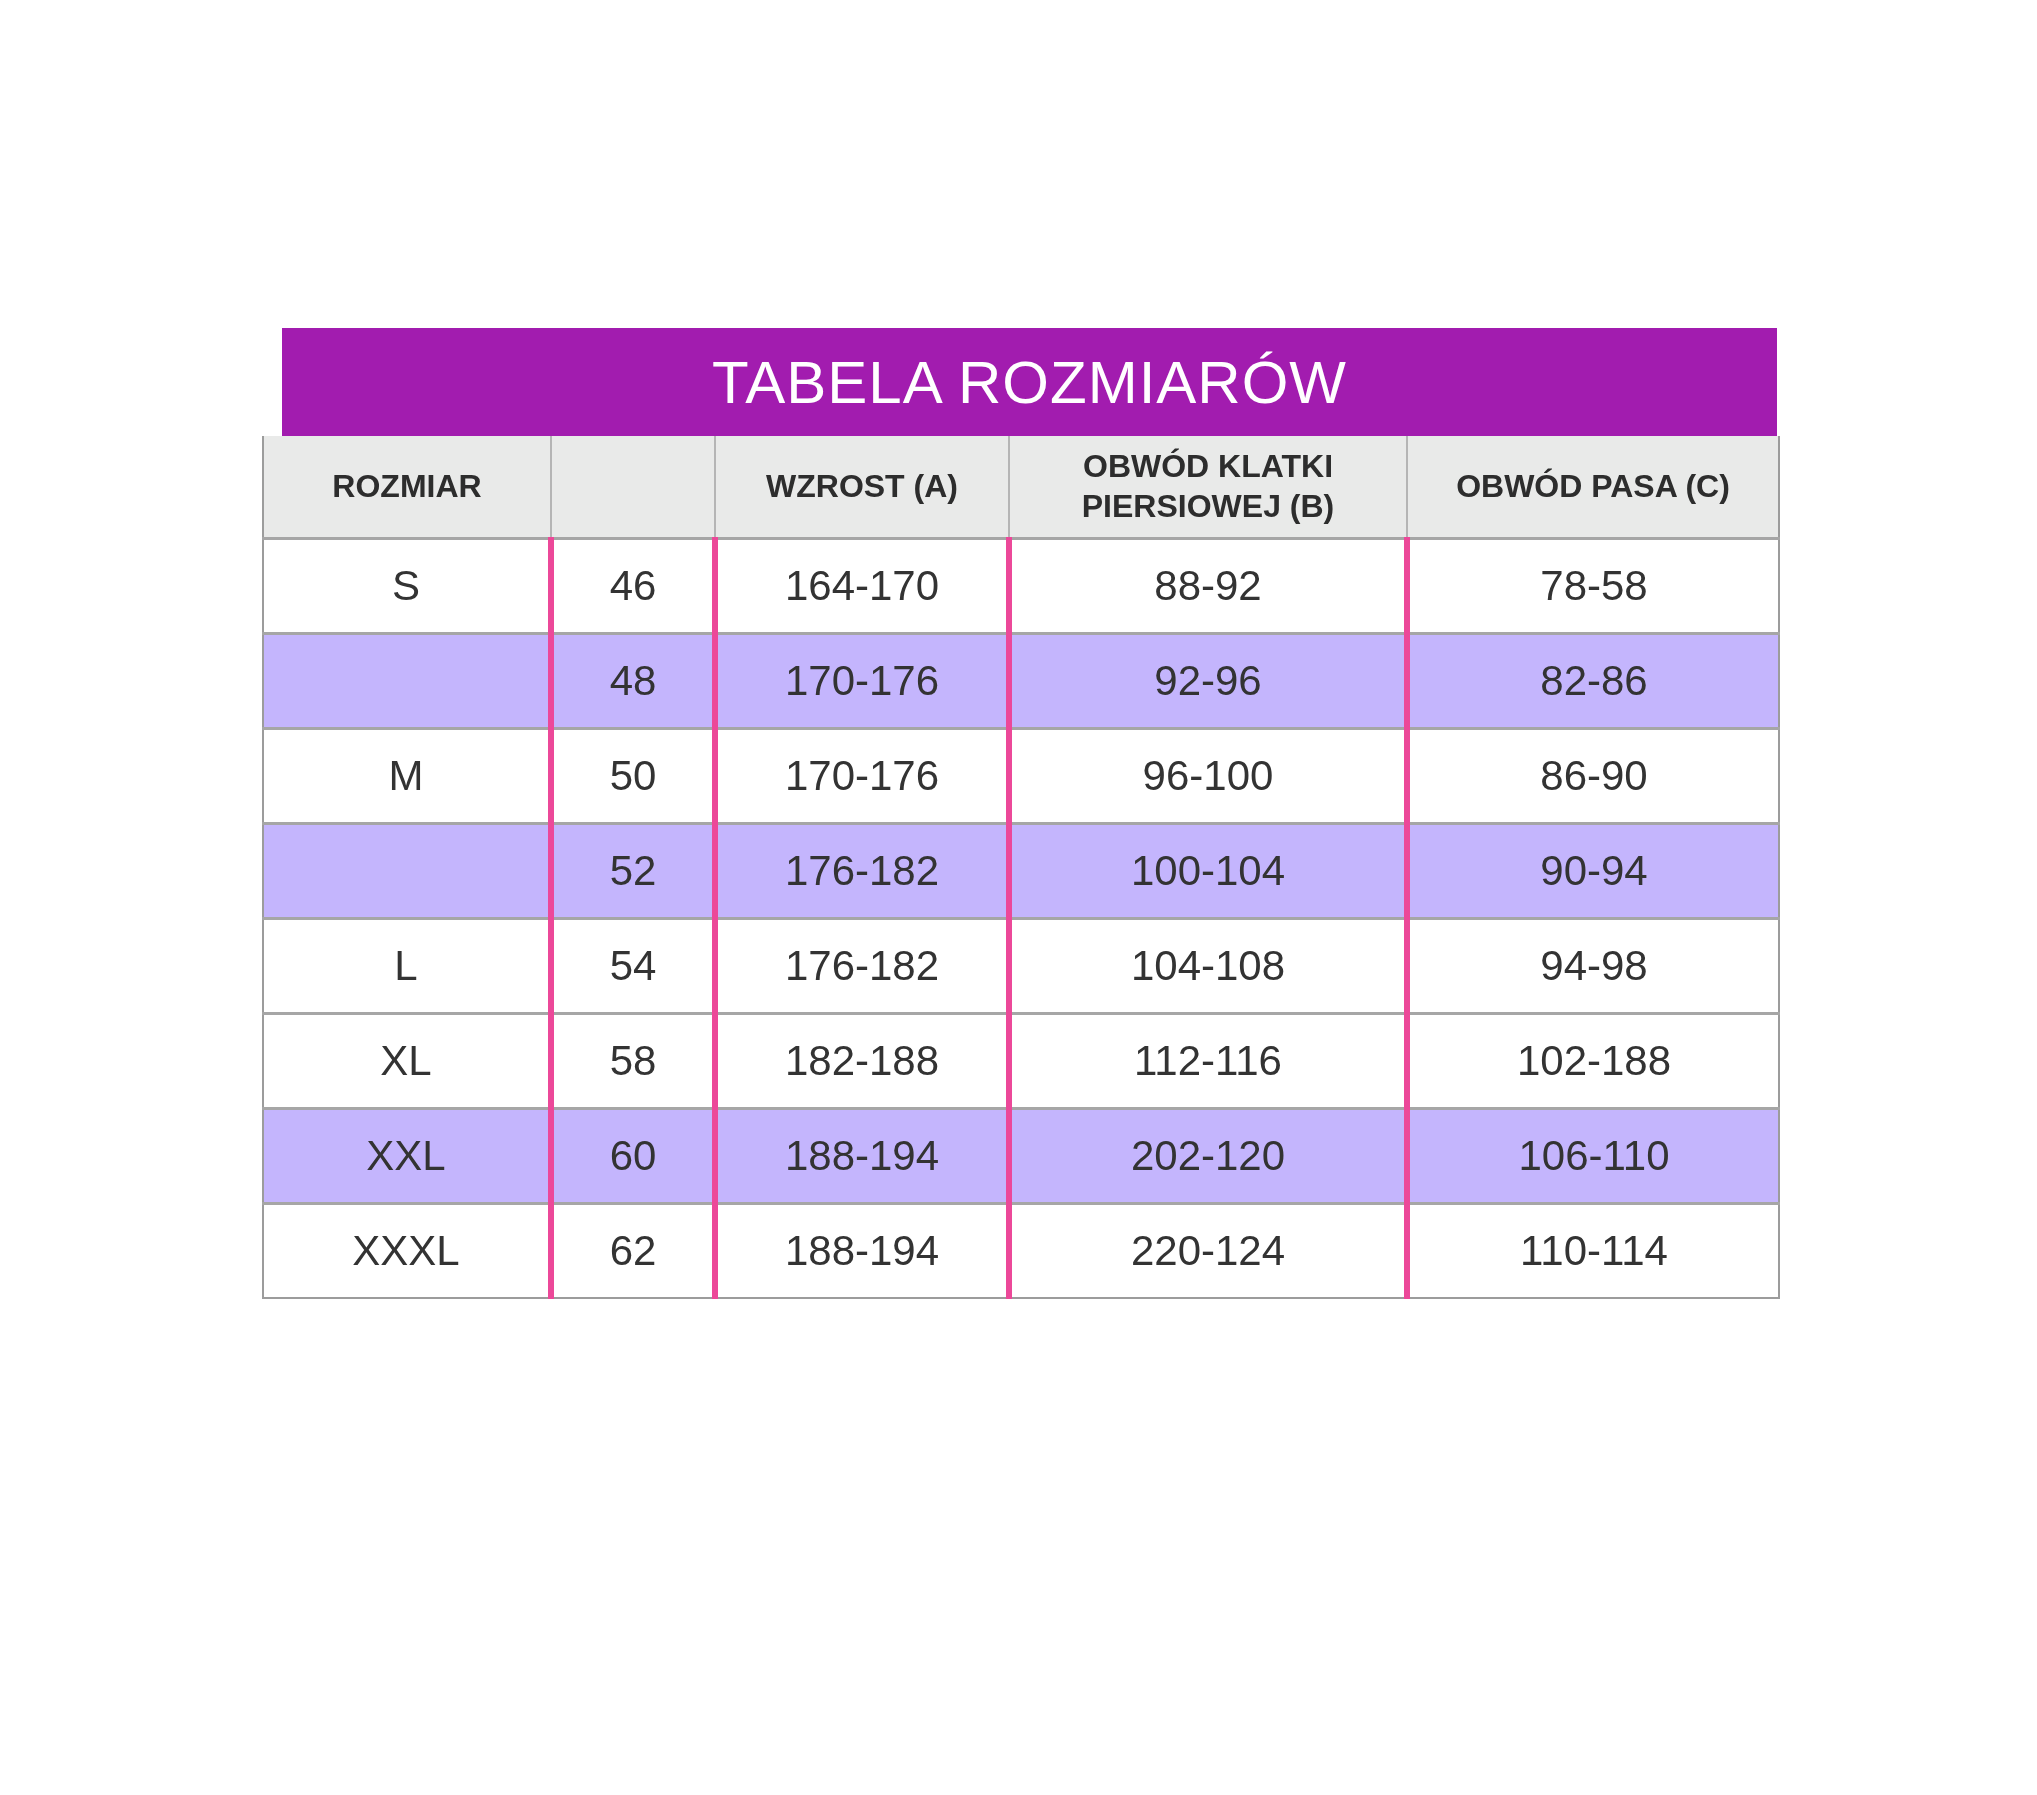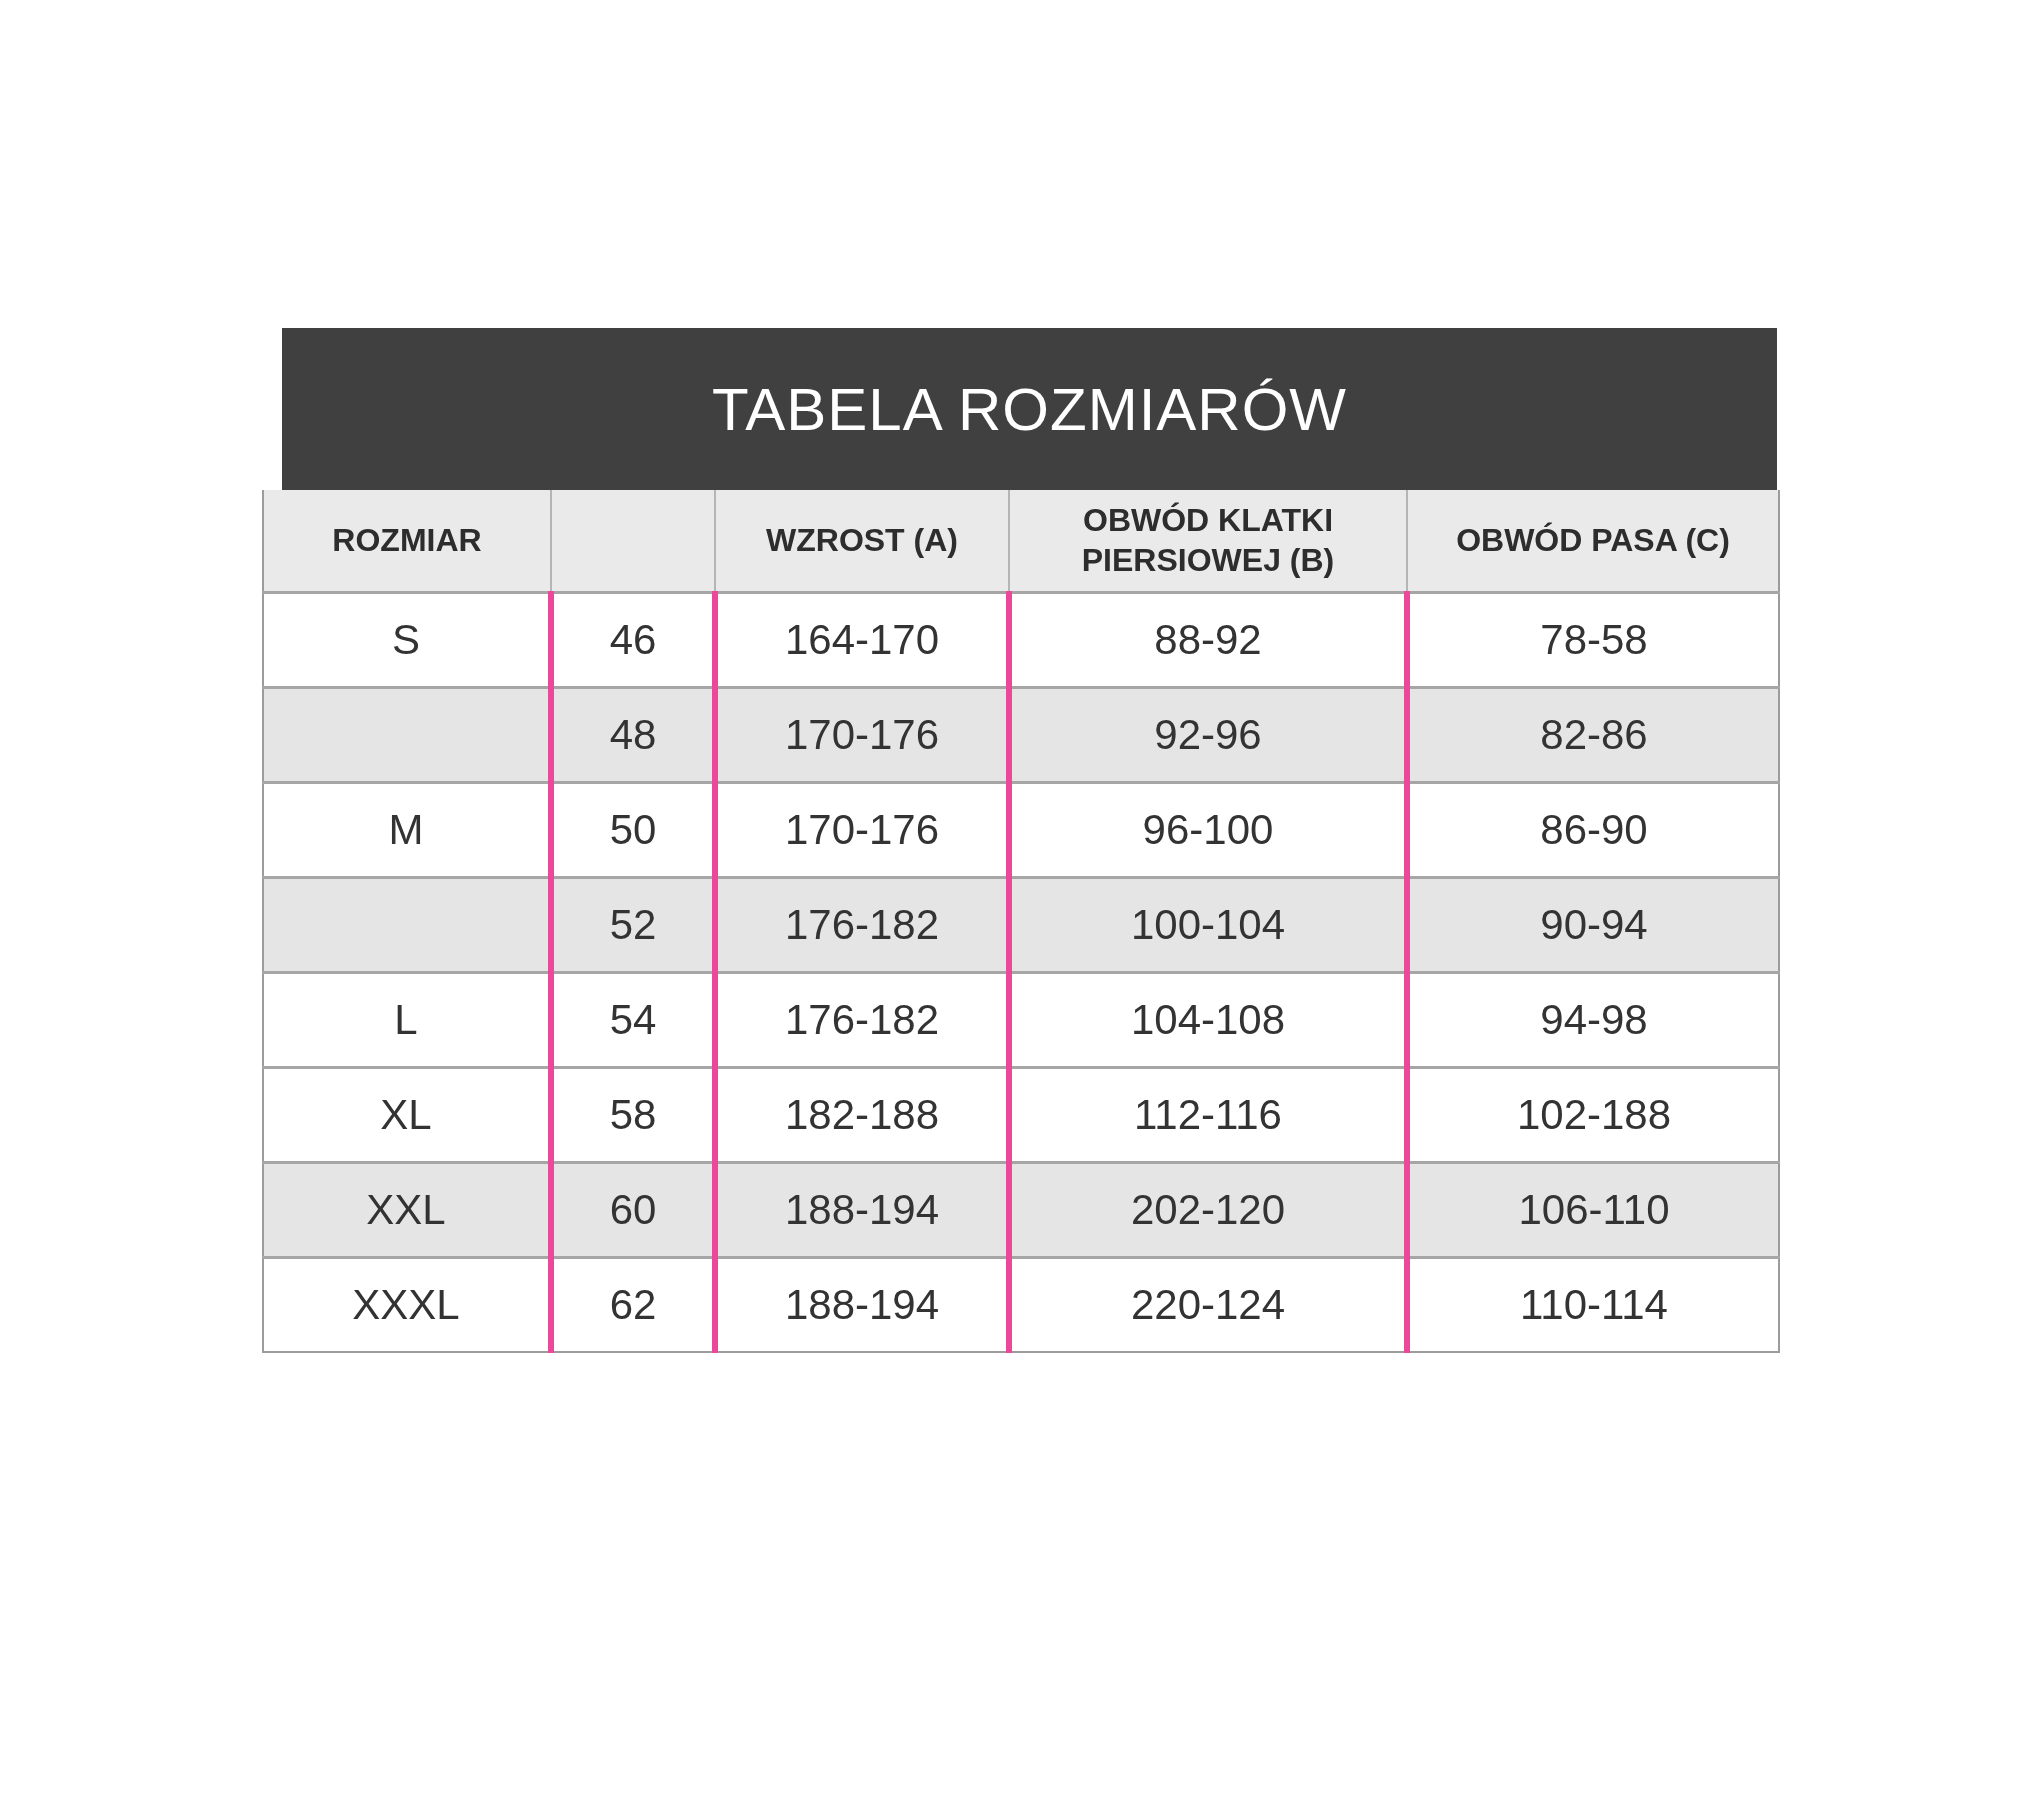--- a/index.html
+++ b/index.html
@@ -14,22 +14,22 @@
     font-family: "Liberation Sans", "DejaVu Sans", sans-serif;
     overflow: hidden;
   }
   .table-wrap {
     position: absolute;
     left: 262px;
     top: 328px;
     width: 1515px;
   }
   .title-bar {
-    height: 162px;
-    background: #404040;
+    height: 108px;
+    background: #a21caf;
     display: flex;
     align-items: center;
     justify-content: center;
     margin-left: 20px;
   }
   .title-text {
     color: #ffffff;
     font-size: 60px;
     font-weight: 400;
     letter-spacing: 1px;
@@ -69,21 +69,21 @@
     vertical-align: middle;
     border-left: 6px solid #ec4899;
     border-top: 3px solid #a6a6a6;
     box-sizing: border-box;
   }
   .size-table th:first-child,
   .size-table td:first-child {
     border-left: none;
   }
   .size-table tr.alt td {
-    background: #e5e5e5;
+    background: #c4b5fd;
     margin-top: 14px;
   }
 </style>
 </head>
 <body>
 
 <div class="table-wrap">
   <div class="title-bar">
     <span class="title-text">TABELA ROZMIARÓW</span>
   </div>

